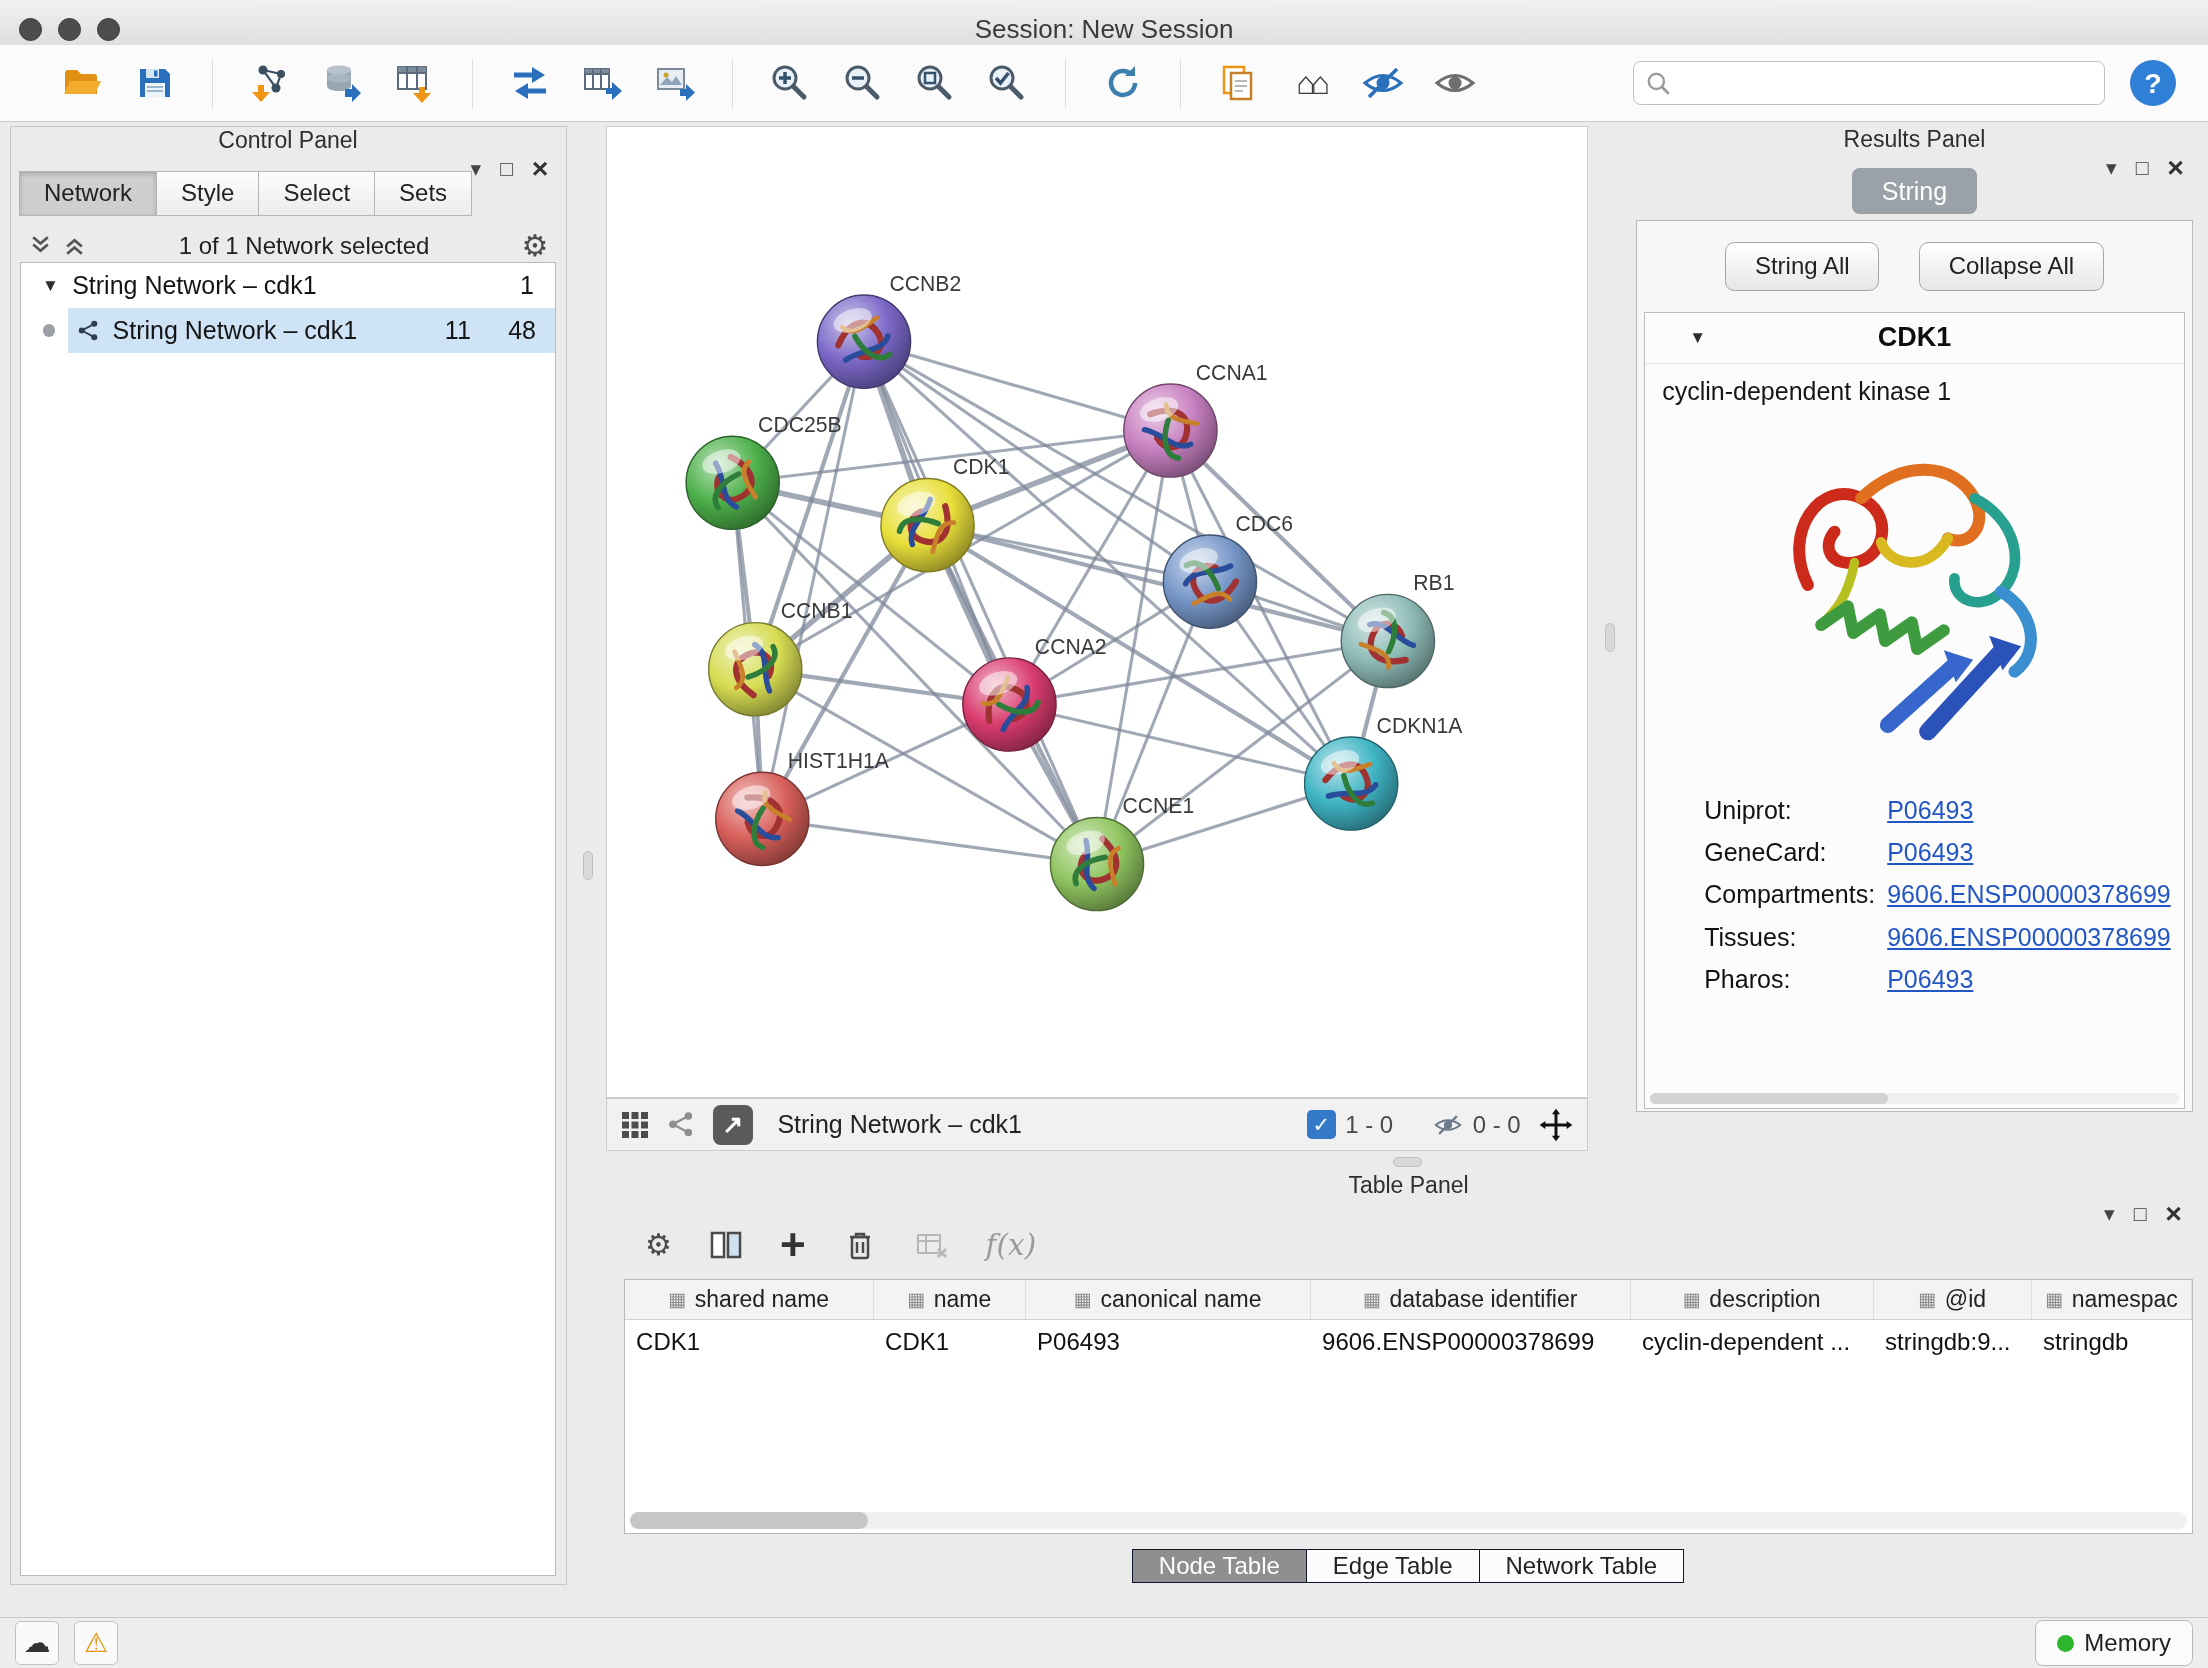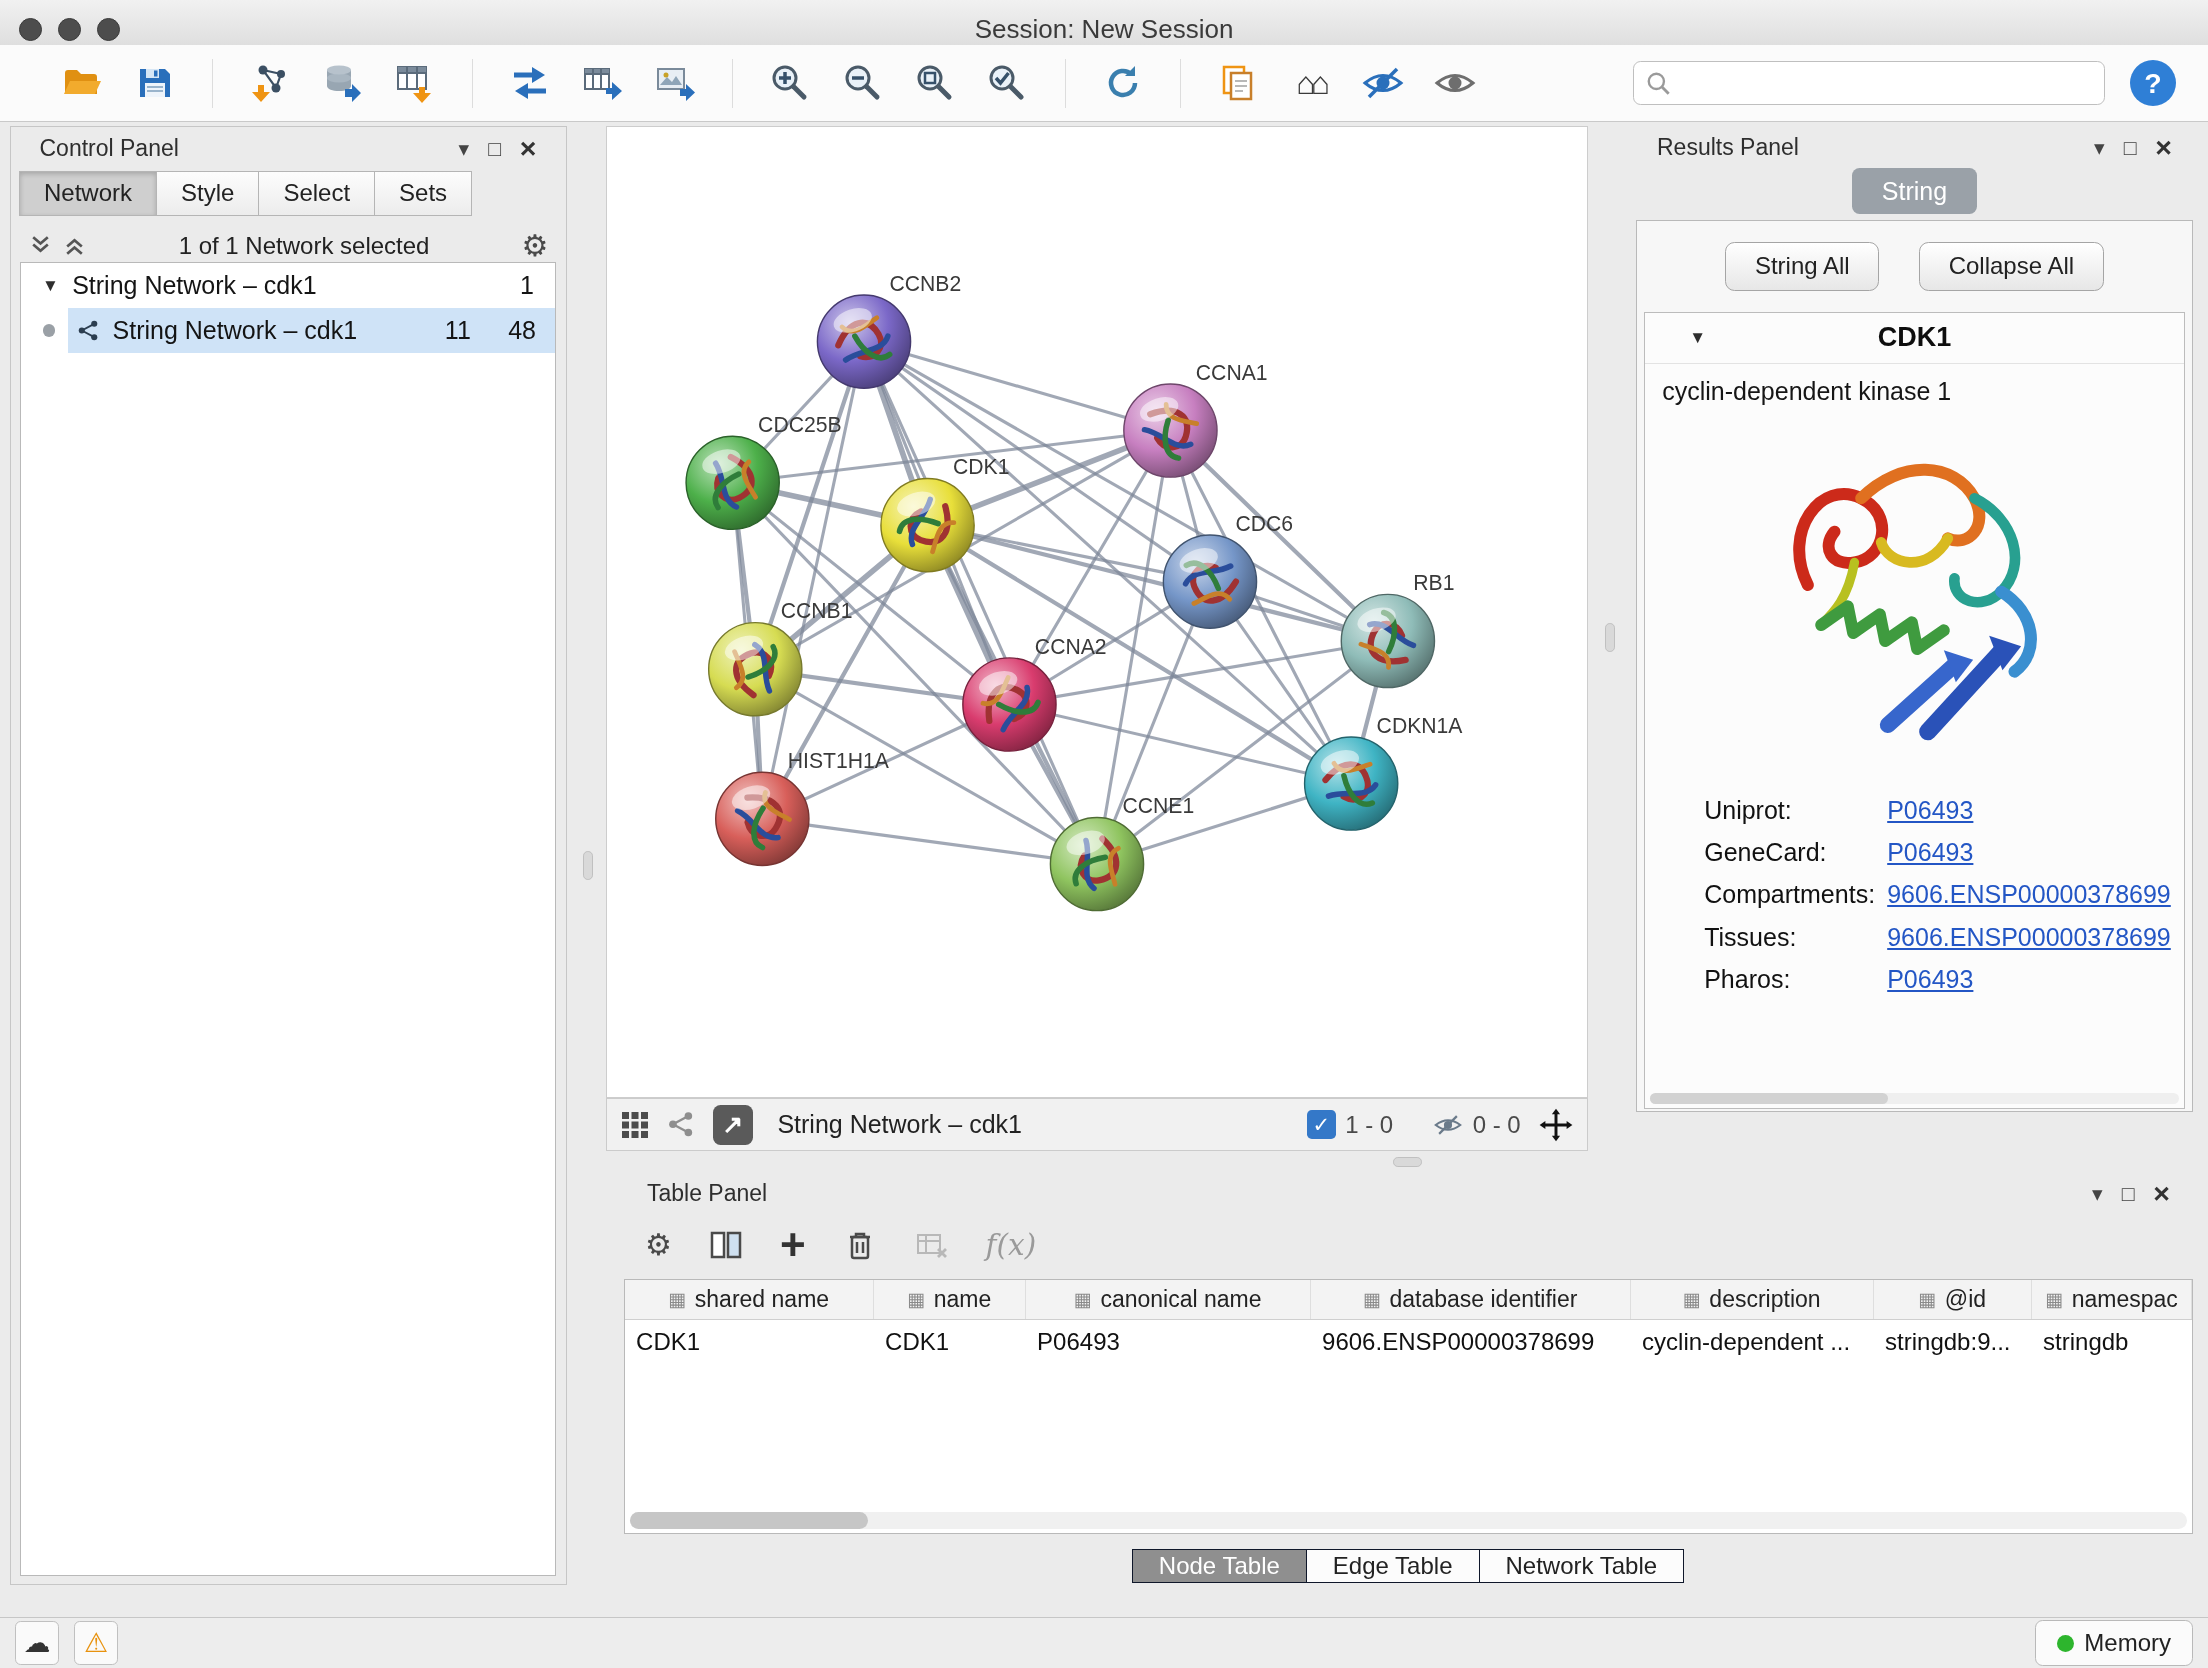--- a/index.html
+++ b/index.html
@@ -22,21 +22,21 @@
   .tbtn { width:59px; height:59px; display:flex; align-items:center; justify-content:center; margin:0 6.7px; }
   .tbtn svg { width:44px; height:44px; }
   .tsep { width:1px; height:49px; background:#dddddd; margin:0 21px; }
   .houses-glyph { font-size:32px; font-weight:bold; color:#3a3a3a; letter-spacing:-4.8px; }
   .search-wrap { margin-left:auto; width:472px; height:44px; border:1px solid #bfbfbf; border-radius:7.6px;
     background:#fff; display:flex; align-items:center; padding:0 9.5px; }
   .search-wrap input { border:none; outline:none; flex:1; font-size:23px; font-family:inherit; background:transparent; }
   .help-btn { width:46px; height:46px; border-radius:50%; background:#2f7fd6; color:#fff; font-size:28.5px;
     font-weight:bold; display:flex; align-items:center; justify-content:center; margin:0 32px 0 25px; }
   
-  .panel-header { height:42px; display:flex; align-items:center; padding:0 29px; font-size:23px; color:#2e2e2e; }
+  .panel-header { height:42px; display:flex; align-items:center; padding:0 17px; font-size:23px; color:#2e2e2e;flex-direction:column; }
   .win-controls { margin-left:auto; display:flex; align-items:center; gap:19px; color:#444; }
   .wc { font-size:21px; line-height:1; }
   .wc.close { font-weight:bold; font-size:28.5px; color:#333; }
   
   .control-panel { position:absolute; left:9.5px; top:126px; width:557px; height:1459px;
     background:#ebebeb; border:1px solid #c6c6c6; }
   .tabs-row { display:flex; margin:1.9px 9.5px 5.7px; }
   .tab { padding:7.6px 24px; font-size:24px; border:1px solid #b5b5b5; margin-left:-1px; color:#222;
     background:linear-gradient(#fdfdfd,#ececec); }
   .tab.selected { background:#cfcfcf; box-shadow:inset 0 1.9px 4.8px rgba(0,0,0,.2); }

